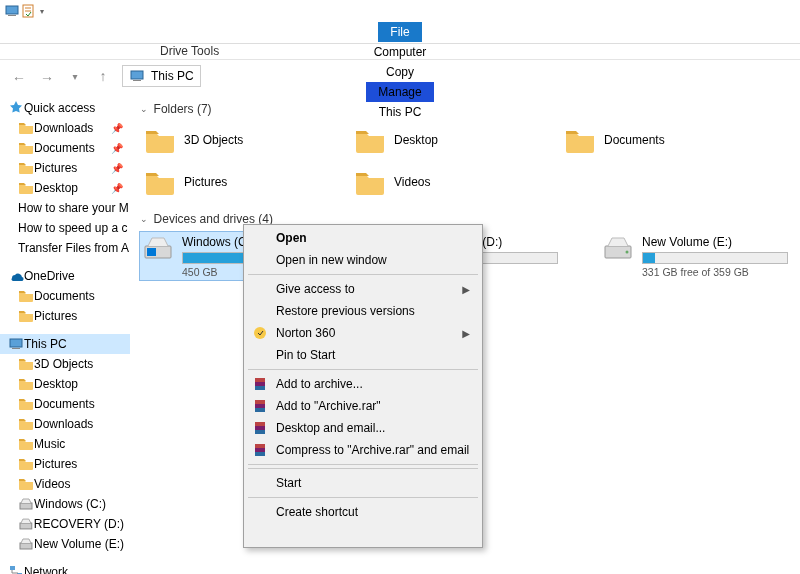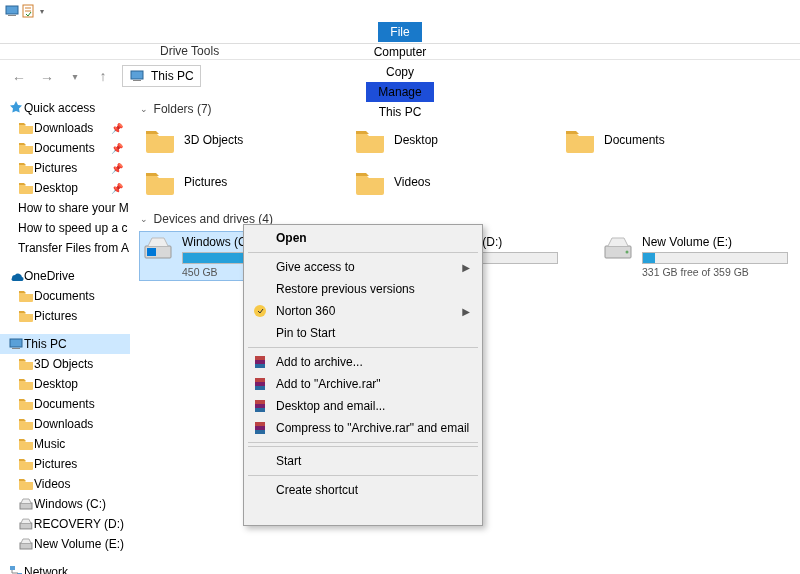--- a/index.html
+++ b/index.html
@@ -407,20 +407,24 @@
   </div>
       </div>
   </div>
 </div>
 
 <div class="ctx-menu" id="ctx">
     <div class="ctx-item " style="font-weight:600;">
     <span class="cicon"></span>
     <span>Open</span>
   </div>
+    <div class="ctx-item " style="">
+    <span class="cicon"></span>
+    <span>Open in new window</span>
+  </div>
     <div class="ctx-sep"></div>
     <div class="ctx-item " style="">
     <span class="cicon"></span>
     <span>Give access to</span>
       <span class="sub">▶</span>
   </div>
     <div class="ctx-item " style="">
     <span class="cicon"></span>
     <span>Restore previous versions</span>
   </div>

